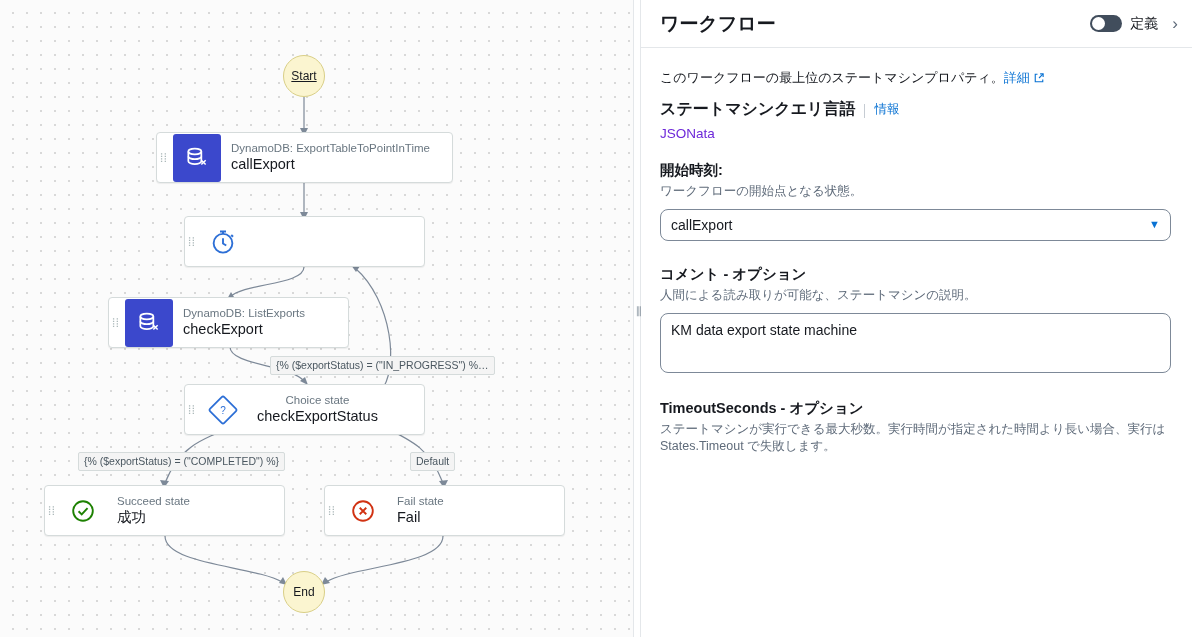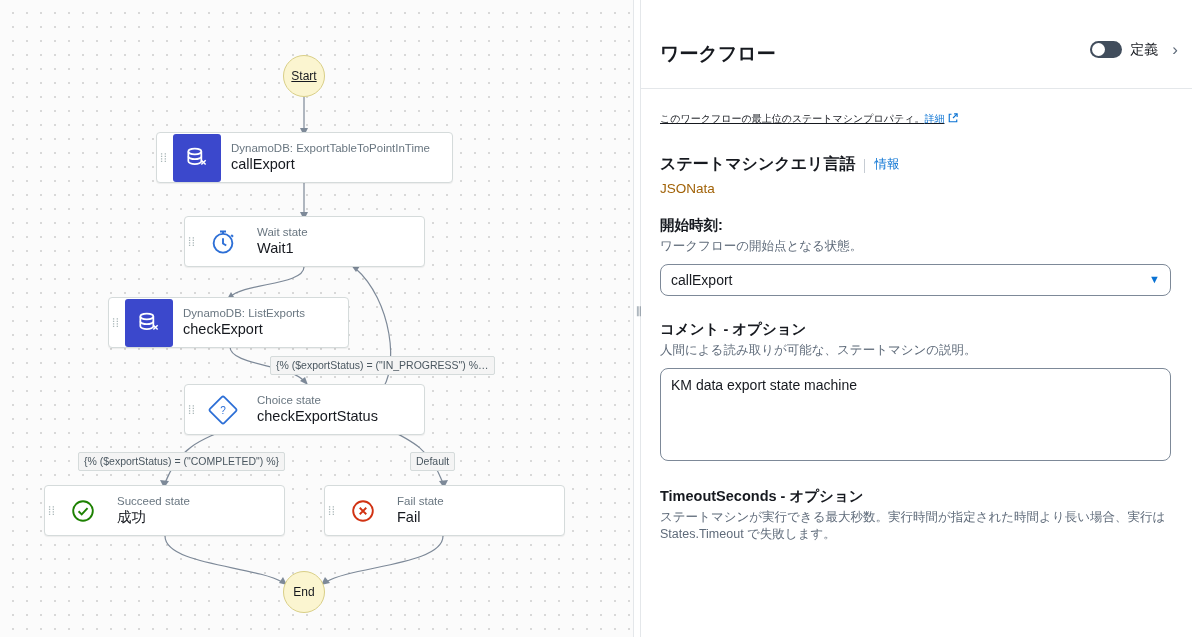--- a/index.html
+++ b/index.html
@@ -61,20 +61,21 @@
   .node .labels {
     padding: 5px 12px 6px 10px;
     display: flex; flex-direction: column; justify-content: center;
     overflow: hidden;
   }
   .node .sub {
     font-size: 11.5px;
     color: #697680;
     line-height: 14px;
     white-space: nowrap;
+    text-align: center;
   }
   .node .main {
     font-size: 14.5px;
     color: #16191f;
     line-height: 18px;
     white-space: nowrap;
   }
 
   .terminal {
     position: absolute;
@@ -125,23 +126,22 @@
   #panel {
     position: absolute;
     left: 641px; top: 0;
     width: 551px; height: 637px;
     background: #ffffff;
   }
   #panel-header {
     height: 48px;
     border-bottom: 1px solid #e4e7ea;
     display: flex;
-    align-items: flex-start;
+    align-items: center;
     padding: 0 14px 0 19px;
-    margin-top: 41px;
   }
   #panel-title {
     font-size: 19px;
     font-weight: bold;
     color: #16191f;
     flex: 1;
   }
   .toggle {
     width: 32px; height: 17px;
     border-radius: 9px;
@@ -167,25 +167,24 @@
     font-size: 17px;
     line-height: 17px;
   }
 
   #panel-body {
     padding: 20px 20px 0 19px;
     height: 589px;
     overflow: hidden;
   }
   .intro {
-    font-size: 10px;
-    color: #16191f;
-    margin-bottom: 26px;
+    font-size: 13px;
+    color: #16191f;
+    margin-bottom: 12px;
     line-height: 19px;
-    text-decoration: underline;
   }
   .link {
     color: #0972d3;
     text-decoration: none;
   }
   .ext-icon {
     display: inline-block;
     position: relative;
     top: 2px;
     margin-left: 3px;
@@ -206,21 +205,21 @@
     position: relative; top: 1px;
   }
   .info-link {
     font-size: 12.5px;
     font-weight: normal;
     color: #0972d3;
     text-decoration: none;
   }
   .value-text {
     font-size: 13.5px;
-    color: #a16207;
+    color: #6d28d9;
     margin-top: 6px;
     margin-bottom: 20px;
   }
 
   .field-label {
     font-size: 14.5px;
     font-weight: bold;
     color: #16191f;
   }
   .field-desc {
@@ -249,21 +248,21 @@
   }
   .select-wrap { position: relative; width: 511px; }
   .select-arrow {
     position: absolute;
     right: 11px; top: 18px;
     color: #0972d3;
     font-size: 11px;
     pointer-events: none;
   }
   textarea.ta {
-    height: 93px;
+    height: 60px;
     font-size: 14px;
     padding: 7px 10px;
     margin-top: 9px;
     resize: none;
     line-height: 18px;
   }
   input.txt {
     height: 32px;
     font-size: 14px;
     padding: 0 10px;
@@ -332,24 +331,20 @@
 
     <div class="node" style="left:184px; top:216px; width:241px; height:51px;">
       <div class="grip">⦙⦙</div>
       <div class="iconbox">
         <svg width="30" height="30" viewBox="0 0 24 24" fill="none" stroke="#2d6fd6" stroke-width="1.5">
           <circle cx="12" cy="13" r="7.5"></circle>
           <path d="M12 9v4.2l2.6 1.6"></path>
           <path d="M9.6 3.6h4.8M12 3.6v2"></path>
           <path d="M18.6 6.4l1.4 1.4"></path>
         </svg>
-      </div>
-      <div class="labels">
-        <div class="sub">Wait state</div>
-        <div class="main">Wait1</div>
       </div>
     </div>
 
     <div class="node" style="left:108px; top:297px; width:241px; height:51px;">
       <div class="grip">⦙⦙</div>
       <div class="iconbox filled">
         <svg width="26" height="26" viewBox="0 0 24 24" fill="none" stroke="#ffffff" stroke-width="1.6">
           <ellipse cx="10" cy="6" rx="6" ry="2.6"></ellipse>
           <path d="M4 6v9c0 1.4 2.7 2.6 6 2.6s6-1.2 6-2.6V6"></path>
           <path d="M4 10.5c0 1.4 2.7 2.6 6 2.6s6-1.2 6-2.6"></path>

